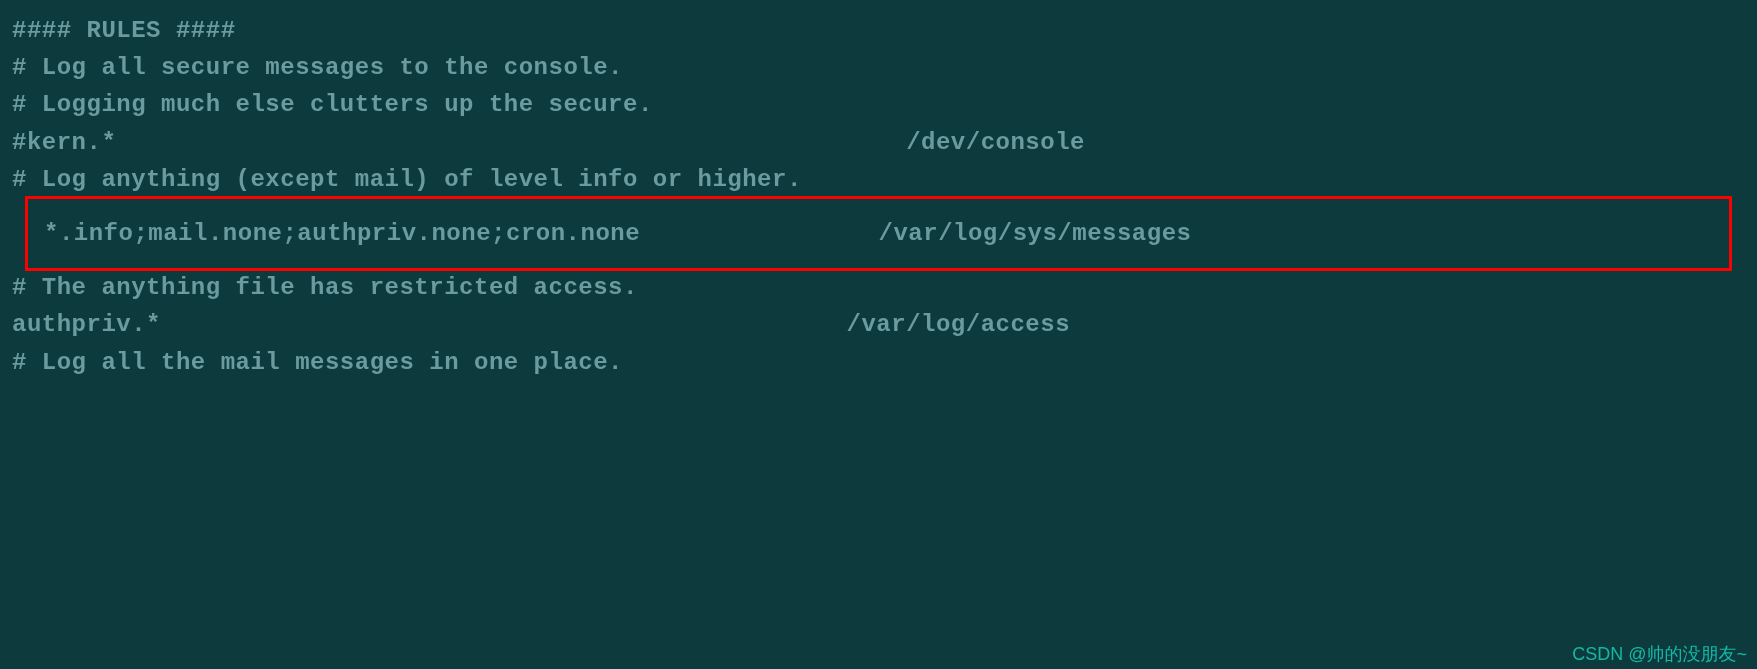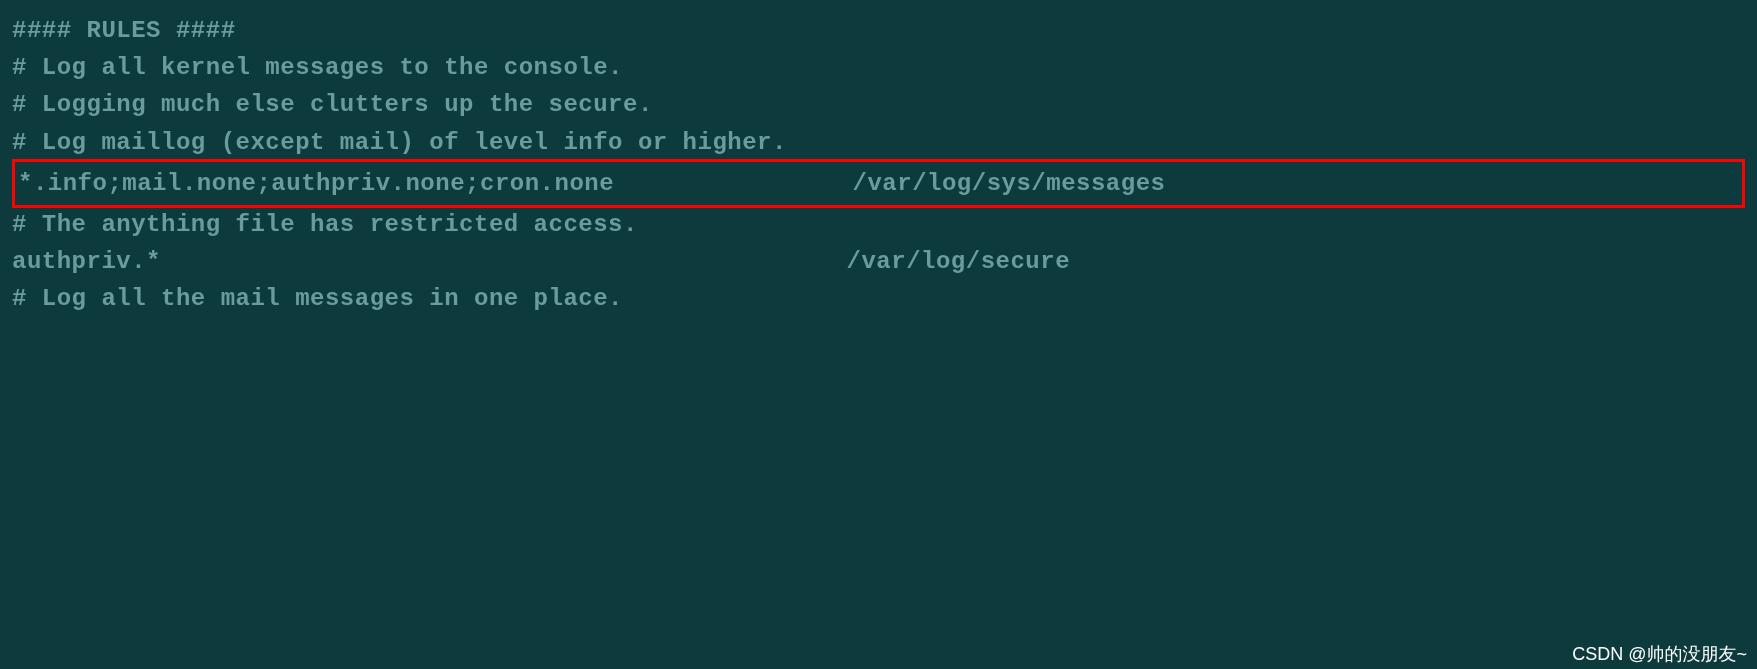--- a/index.html
+++ b/index.html
@@ -19,48 +19,49 @@
       overflow: hidden;
     }
     .line {
       white-space: pre;
       line-height: 1.55;
       letter-spacing: 0.5px;
       font-weight: bold;
     }
     .highlight-box {
       border: 3px solid #ff0000;
-      padding: 3px;
-      margin: -2px 0;
+      padding: 16px;
+      margin: -2px 13px;
     }
     .highlight-box .line {
       padding: 0;
     }
     .watermark {
       position: absolute;
       bottom: 3px;
       right: 10px;
-      color: #ffffff;
+      color: #14b8a6;
       font-size: 18px;
       font-family: sans-serif;
     }
   </style>
 </head>
 <body>
 
 <div>
   <div class="line">#### RULES ####</div>
   <div class="line"></div>
-  <div class="line"># Log all kernel messages to the console.</div>
+  <div class="line"># Log all secure messages to the console.</div>
   <div class="line"># Logging much else clutters up the secure.</div>
+  <div class="line">#kern.*                                                     /dev/console</div>
   <div class="line"></div>
-  <div class="line"># Log maillog (except mail) of level info or higher.</div>
+  <div class="line"># Log anything (except mail) of level info or higher.</div>
   <div class="highlight-box">
     <div class="line">*.info;mail.none;authpriv.none;cron.none                /var/log/sys/messages</div>
   </div>
   <div class="line"></div>
   <div class="line"># The anything file has restricted access.</div>
-  <div class="line">authpriv.*                                              /var/log/secure</div>
+  <div class="line">authpriv.*                                              /var/log/access</div>
   <div class="line"></div>
   <div class="line"># Log all the mail messages in one place.</div>
 </div>
 
 <div class="watermark">CSDN @帅的没朋友~</div>
 
 </body></html>

